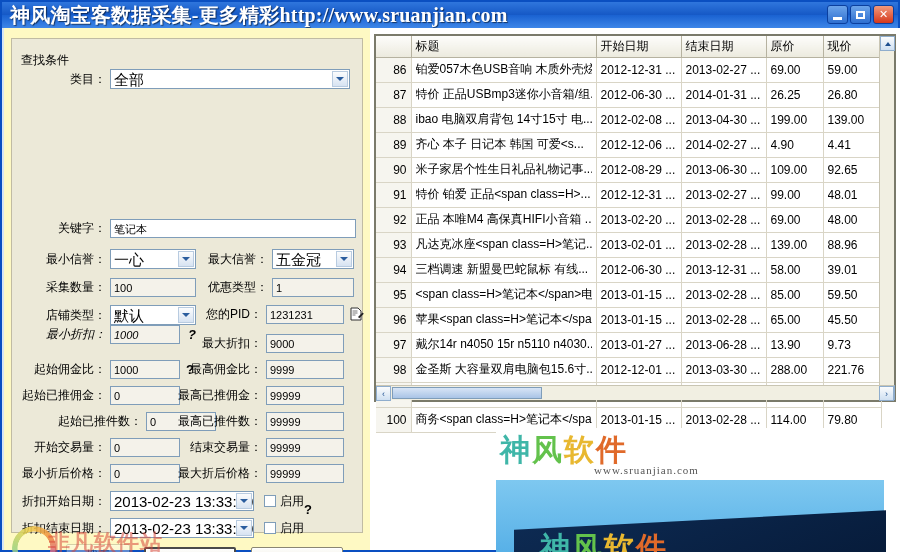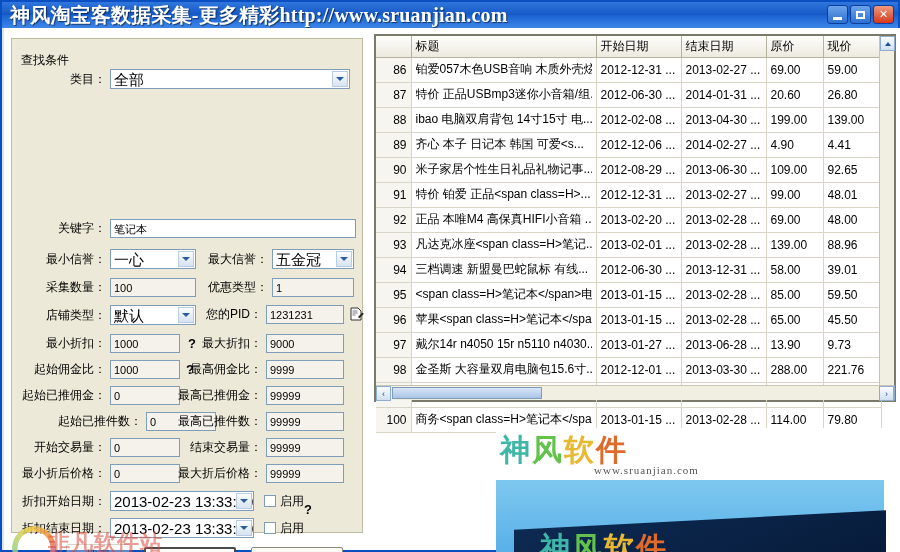--- a/index.html
+++ b/index.html
@@ -27,21 +27,21 @@
       display:flex;align-items:center;justify-content:center;
       font-size:11px;color:#fff;font-weight:bold;box-sizing:border-box;}
   .wb.min,.wb.max{background:linear-gradient(180deg,#6ba4ea,#2f6fd0);}
   .wb.close{background:linear-gradient(180deg,#f29a7c,#d4371b);}
   .wb .glyph{display:block;line-height:1;}
   .wb.min .glyph{width:9px;height:3px;background:#fff;margin-top:7px;}
   .wb.max .glyph{width:9px;height:8px;border:2px solid #fff;box-sizing:border-box;}
 
   
   .leftpanel{position:absolute;left:2px;top:26px;width:366px;height:522px;
-             background:#ffffff;}
+             background:#fef9c3;}
   .group{
     position:absolute;left:7px;top:10px;width:352px;height:495px;
     border:1px solid #c0bba3;background:#ece9d8;box-sizing:border-box;
   }
   .group-title{position:absolute;left:14px;top:24px;background:#ece9d8;
                padding:0 3px;font-size:12px;color:#000;}
   .grow{position:absolute;display:flex;align-items:center;}
   .lbl{text-align:right;font-size:12px;color:#000;white-space:nowrap;}
   .fld{
     background:#fff;border:1px solid #7f9db9;height:19px;box-sizing:border-box;
@@ -223,21 +223,21 @@
       <div class="fld dim" style="width:78px;margin-left:4px;">1231231</div>
       <span class="pidicon" style="margin-left:5px;">
         <svg width="15" height="15" viewBox="0 0 15 15">
           <path d="M2 1 h7 l3 3 v9 h-10 z" fill="#fff" stroke="#333" stroke-width="1"></path>
           <path d="M3.5 4 h5 M3.5 6 h5 M3.5 8 h3" stroke="#555" stroke-width=".8"></path>
           <path d="M9 10 l4.5 -4.5 l1.3 1.3 l-4.5 4.5 z" fill="#222"></path>
         </svg>
       </span>
     </div>
 
-    <div class="grow" style="left:26px;top:306px;">
+    <div class="grow" style="left:26px;top:297px;font-style:italic;">
       <span class="lbl" style="width:76px;">最小折扣：</span>
       <div class="fld dim" style="width:70px;margin-left:4px;">1000</div>
       <span class="qmark" style="margin-left:8px;">?</span>
     </div>
     <div class="grow" style="left:196px;top:306px;">
       <span class="lbl" style="width:62px;">最大折扣：</span>
       <div class="fld dim" style="width:78px;margin-left:4px;">9000</div>
     </div>
 
     <div class="grow" style="left:14px;top:332px;">
@@ -377,21 +377,21 @@
               <td>
                 <span class="clip">特价 正品USBmp3迷你小音箱/组...</span>
               </td>
               <td>
                 <span class="clip">2012-06-30 ...</span>
               </td>
               <td>
                 <span class="clip">2014-01-31 ...</span>
               </td>
               <td>
-                <span class="clip">20.60</span>
+                <span class="clip">26.25</span>
               </td>
               <td>
                 <span class="clip">26.80</span>
               </td>
             </tr>
             <tr>
               <td class="num">
                 <span class="clip">88</span>
               </td>
               <td>

